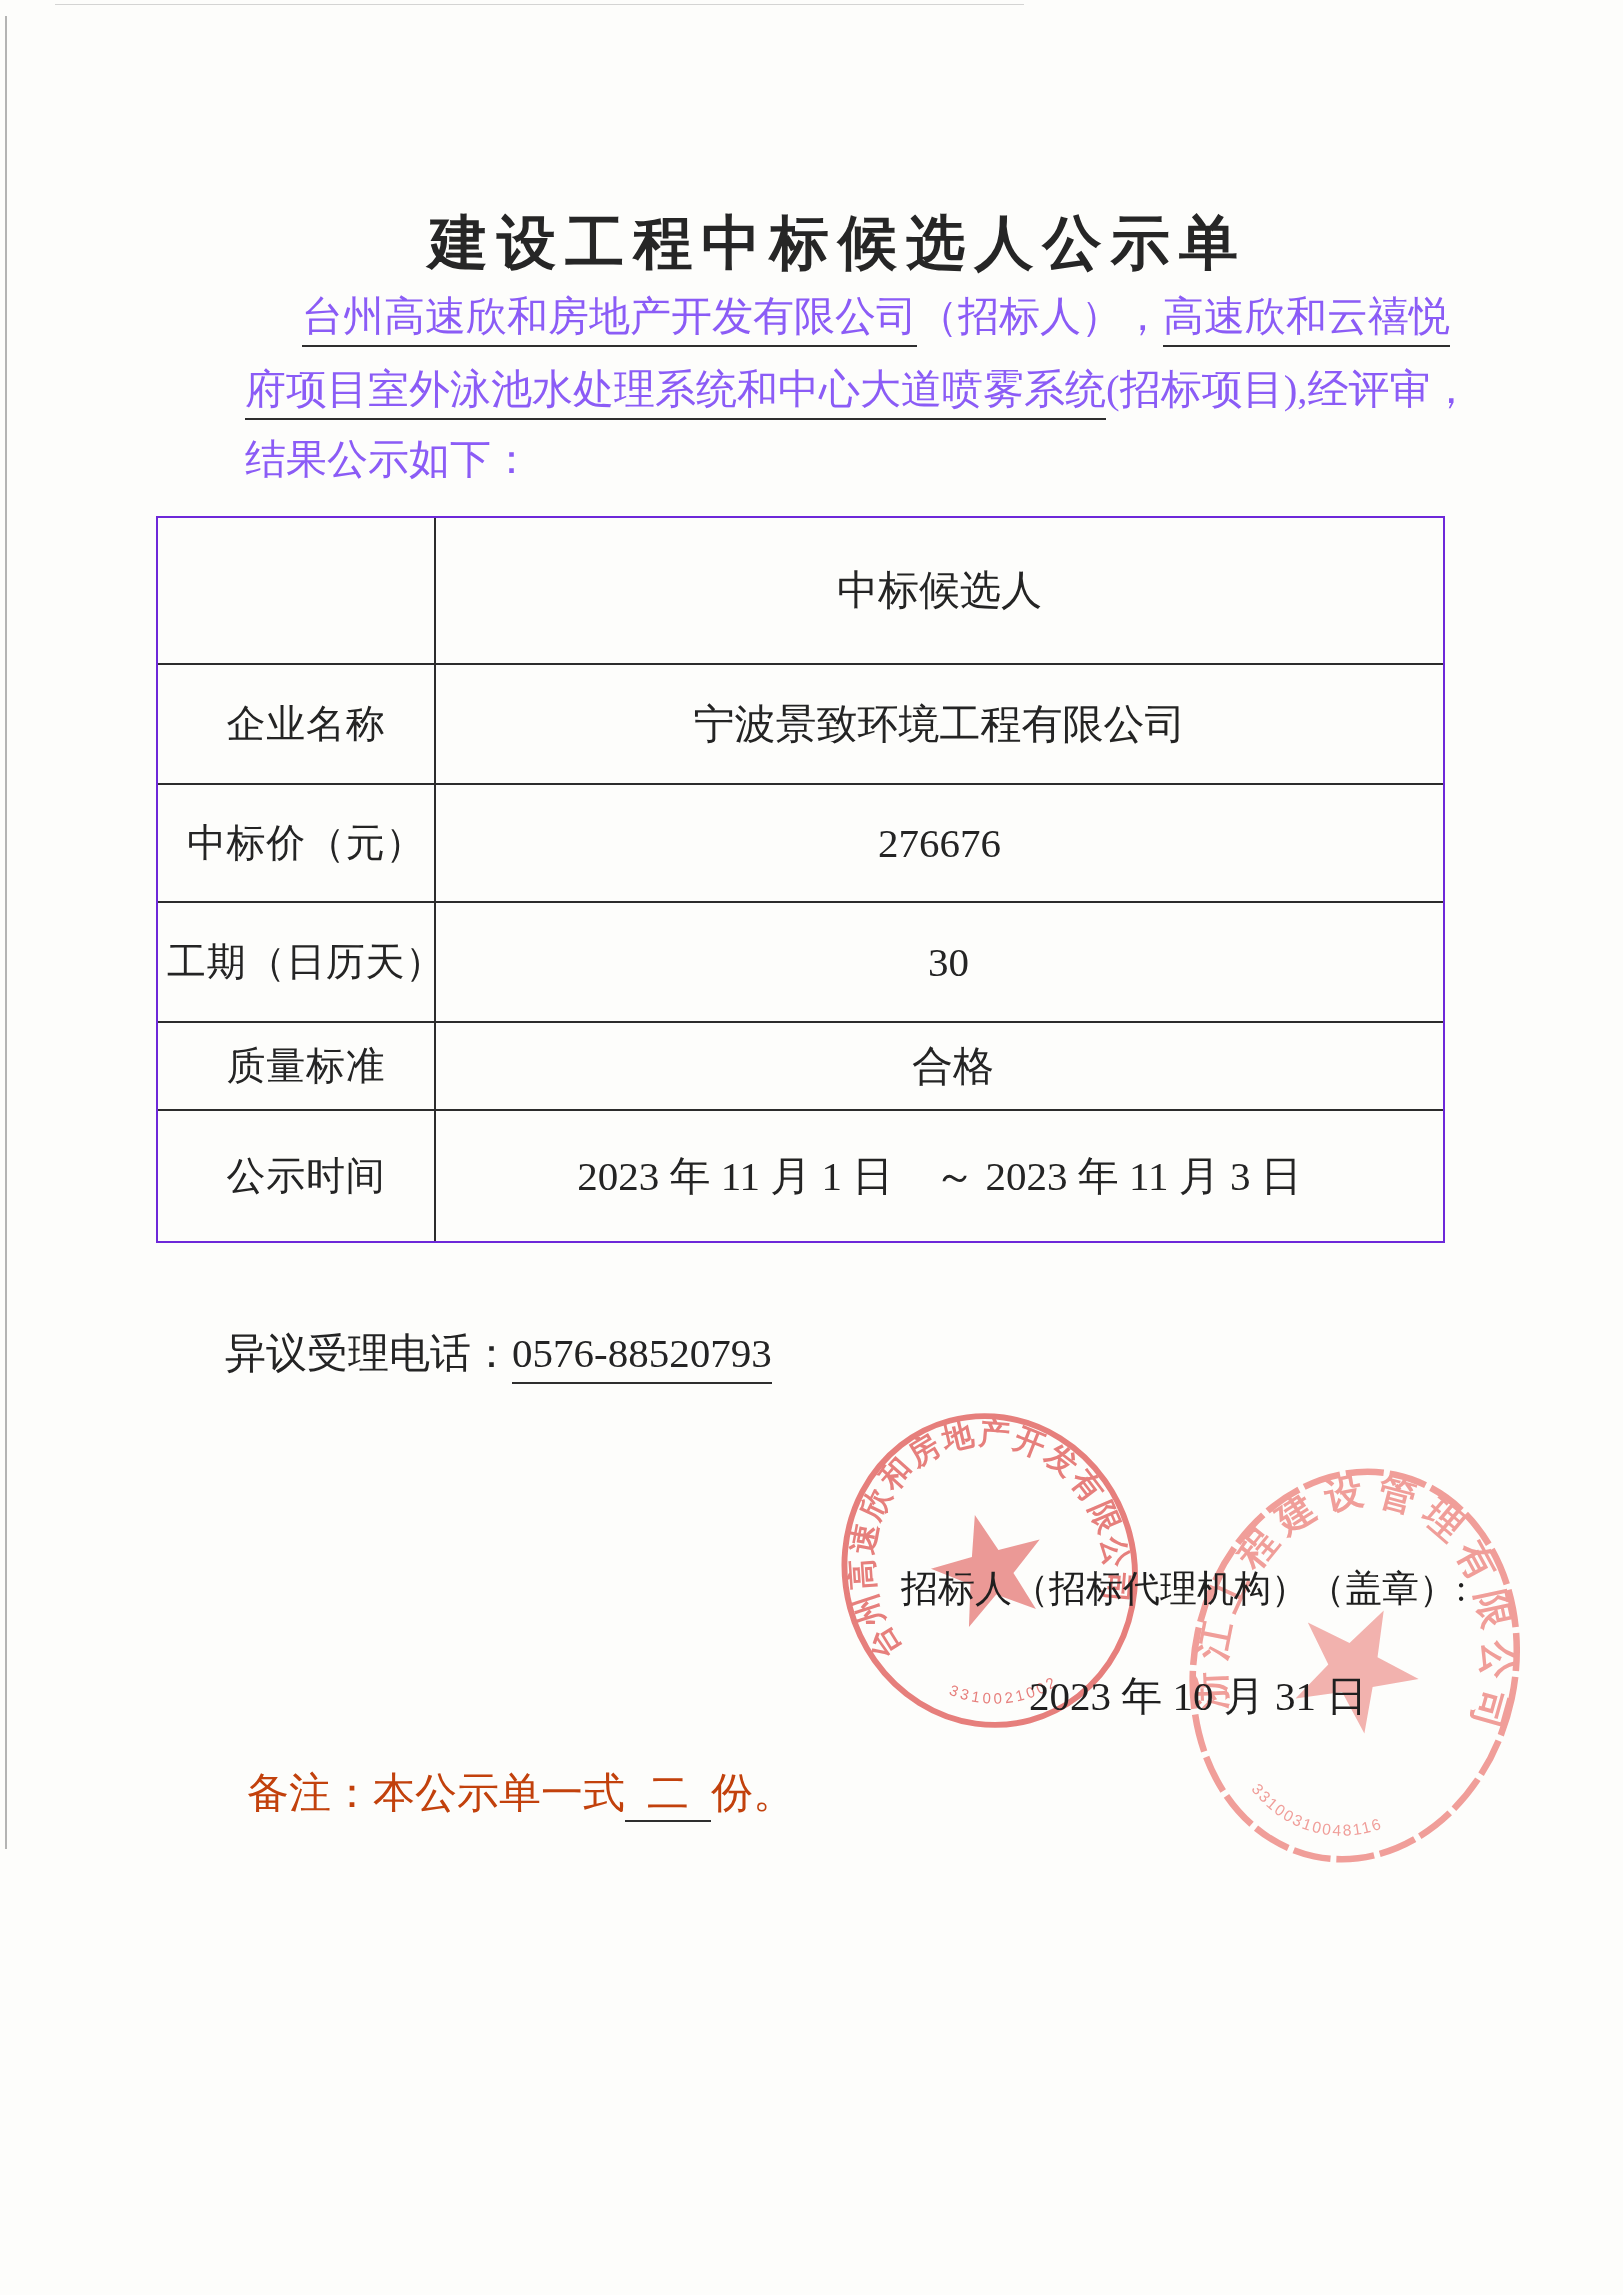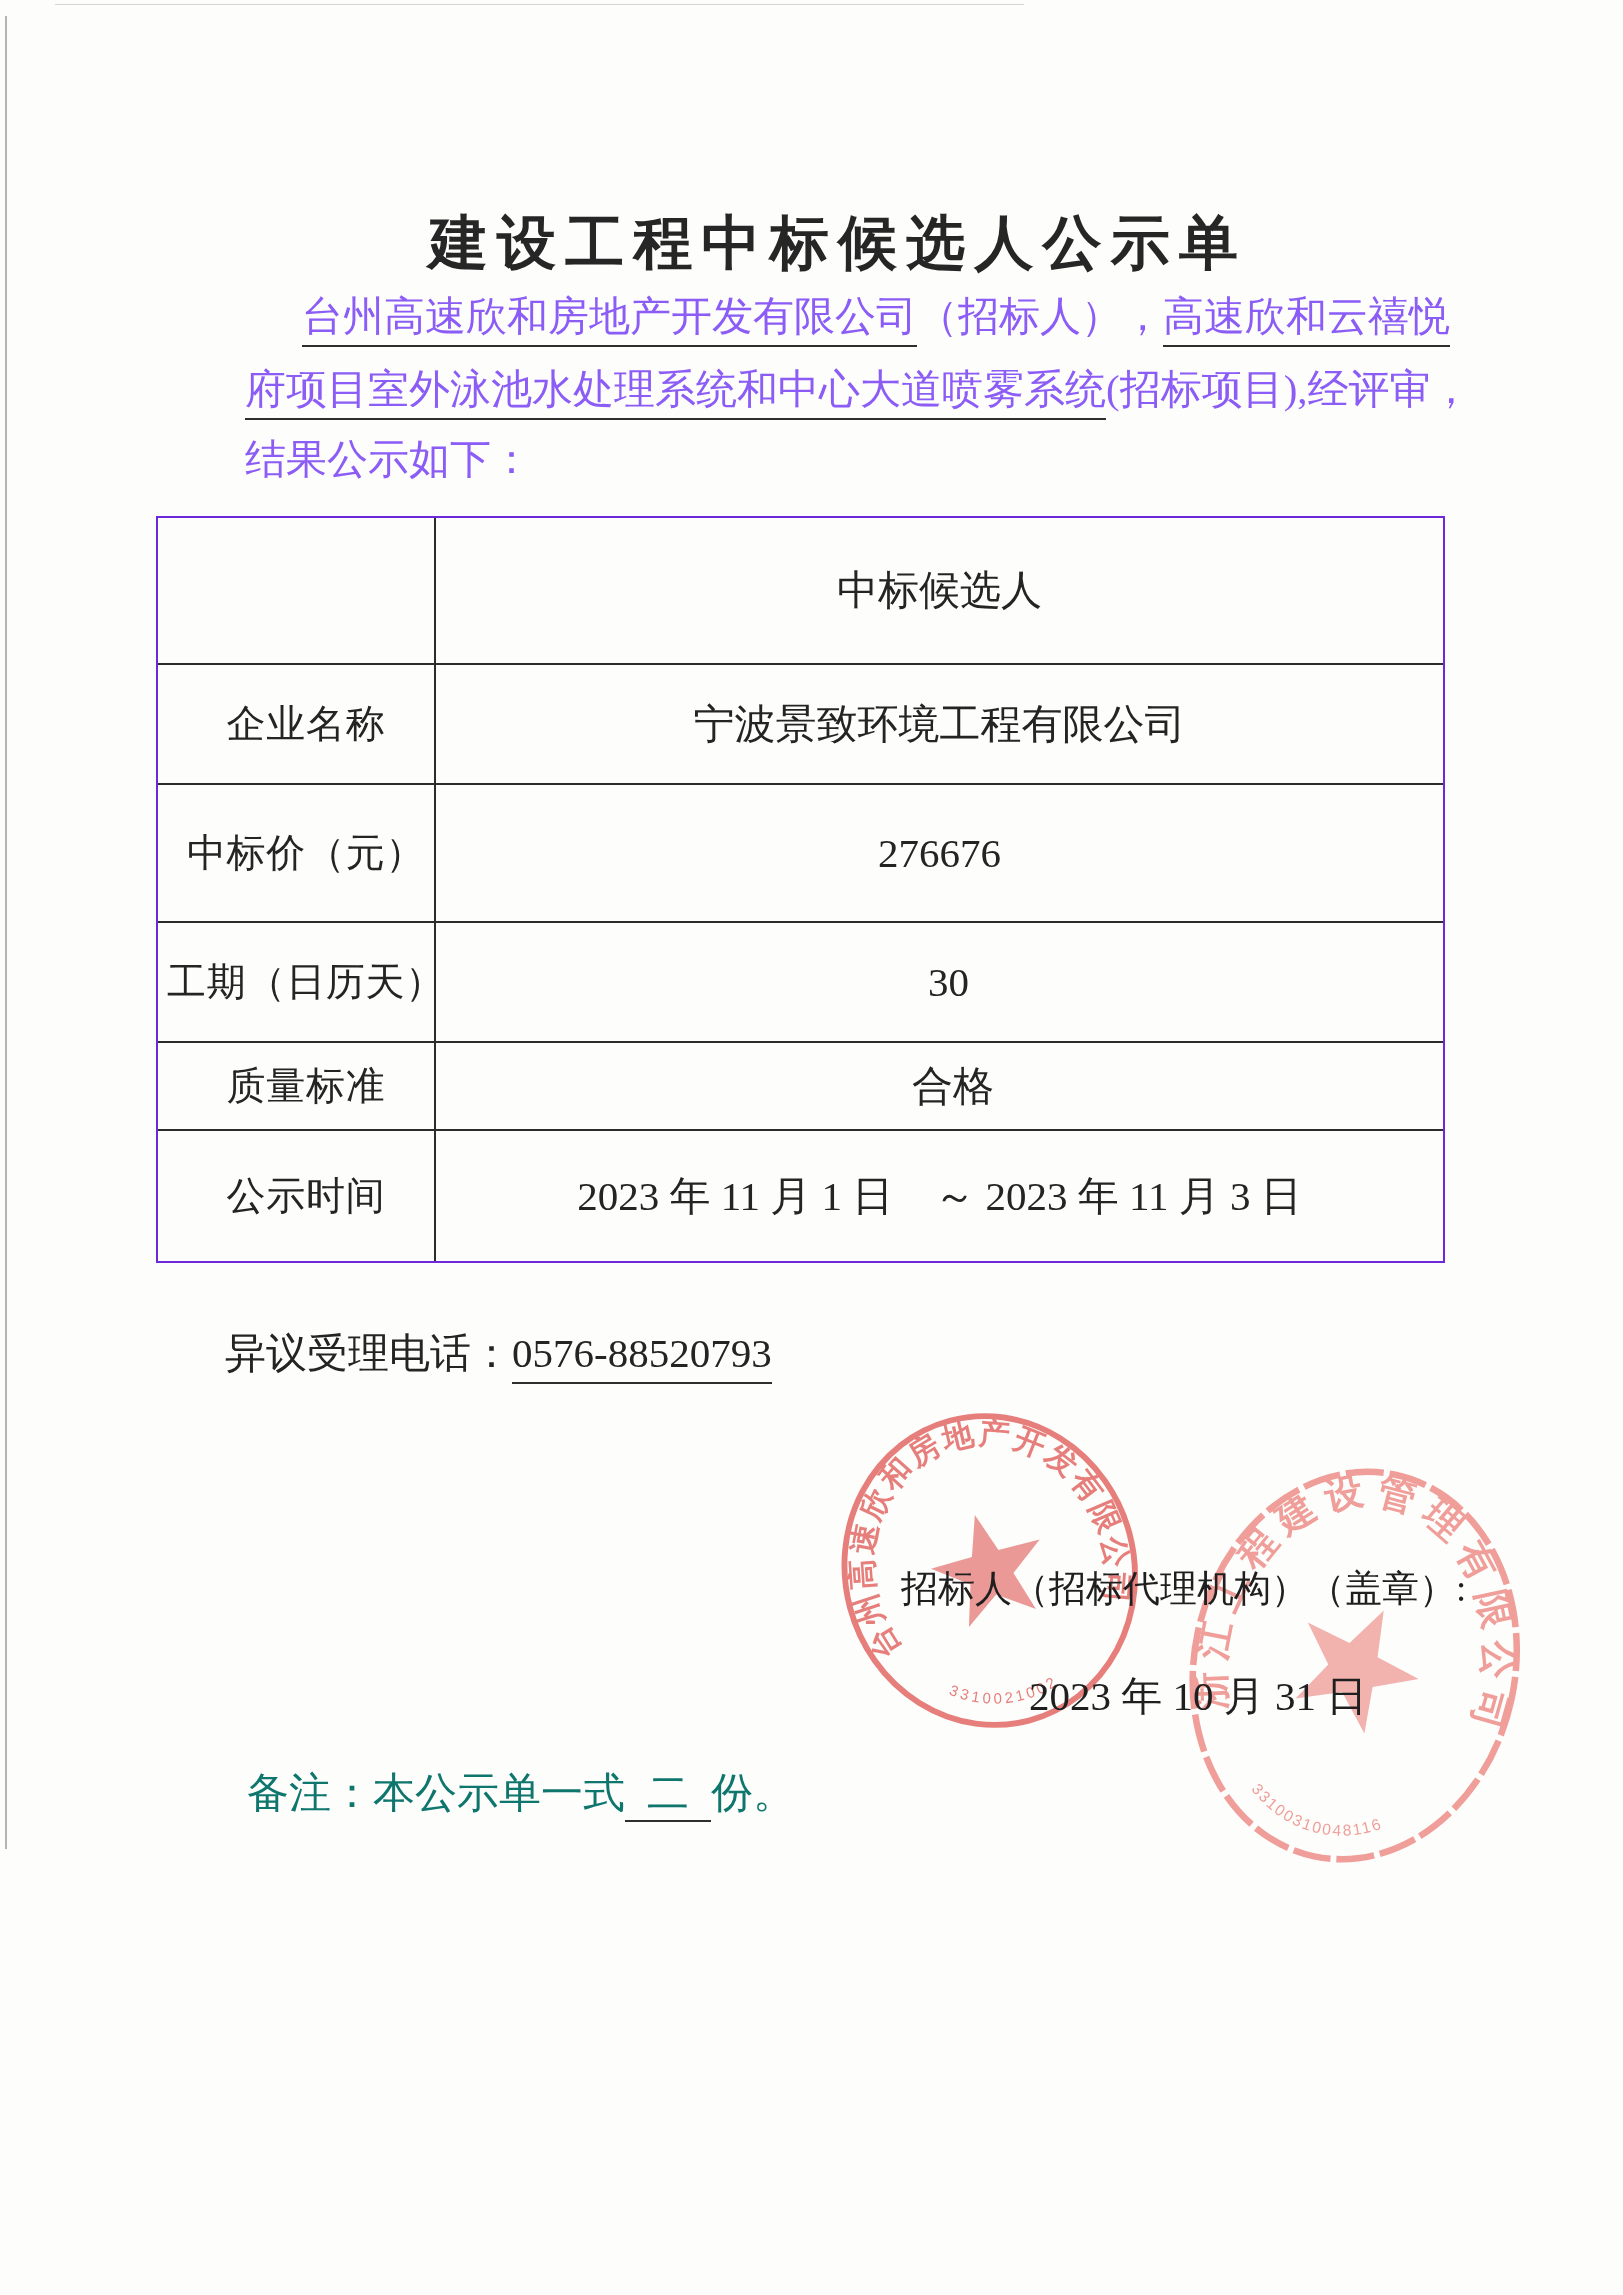--- a/index.html
+++ b/index.html
@@ -28,27 +28,27 @@
 
   
   .pubtable{left:156px;top:516px;width:1289px;border:2px solid #6d28d9;z-index:3;box-sizing:border-box;background:transparent;}
   .trow{display:flex;box-sizing:border-box;border-top:2px solid #2c2c2c;}
   .trow:first-child{border-top:none;}
   .tcell-l{width:278px;box-sizing:border-box;border-right:2px solid #2c2c2c;
     display:flex;align-items:center;justify-content:center;
     font-size:39px;letter-spacing:0.7px;white-space:nowrap;color:#242424;padding-left:20px;}
   .tcell-v{flex:1;display:flex;align-items:center;justify-content:center;
     font-size:41px;white-space:nowrap;color:#242424;}
-  .r1{height:145px;} .r2{height:120px;} .r3{height:138px;}
+  .r1{height:145px;} .r2{height:120px;} .r3{height:118px;}
   .r4{height:120px;gap:18px;} .r5{height:88px;gap:27px;} .r6{height:132px;}
 
   .phone{left:216px;top:1326px;font-size:41px;white-space:nowrap;z-index:3;color:#242424;margin-left:9px;}
   .sign{left:901px;top:1564px;font-size:37px;white-space:nowrap;z-index:3;color:#1f1f1f;}
   .signdate{left:1029px;top:1669px;font-size:41px;white-space:nowrap;z-index:3;color:#1f1f1f;}
-  .note{left:247px;top:1765px;font-size:42px;white-space:nowrap;z-index:3;color:#0f766e;}
+  .note{left:247px;top:1765px;font-size:42px;white-space:nowrap;z-index:3;color:#c2410c;}
   .note .u{padding:0 22px 3.9px 22px;}
 
   
   .stamp{z-index:2;opacity:.9;}
   .stamp-left{left:833px;top:1403px;transform:rotate(-15deg);}
   .stamp-right{left:1181px;top:1456px;transform:rotate(12deg);opacity:.85;}
   svg text{font-family:"Liberation Sans","DejaVu Sans",sans-serif;}
 </style>
 </head>
 <body>

